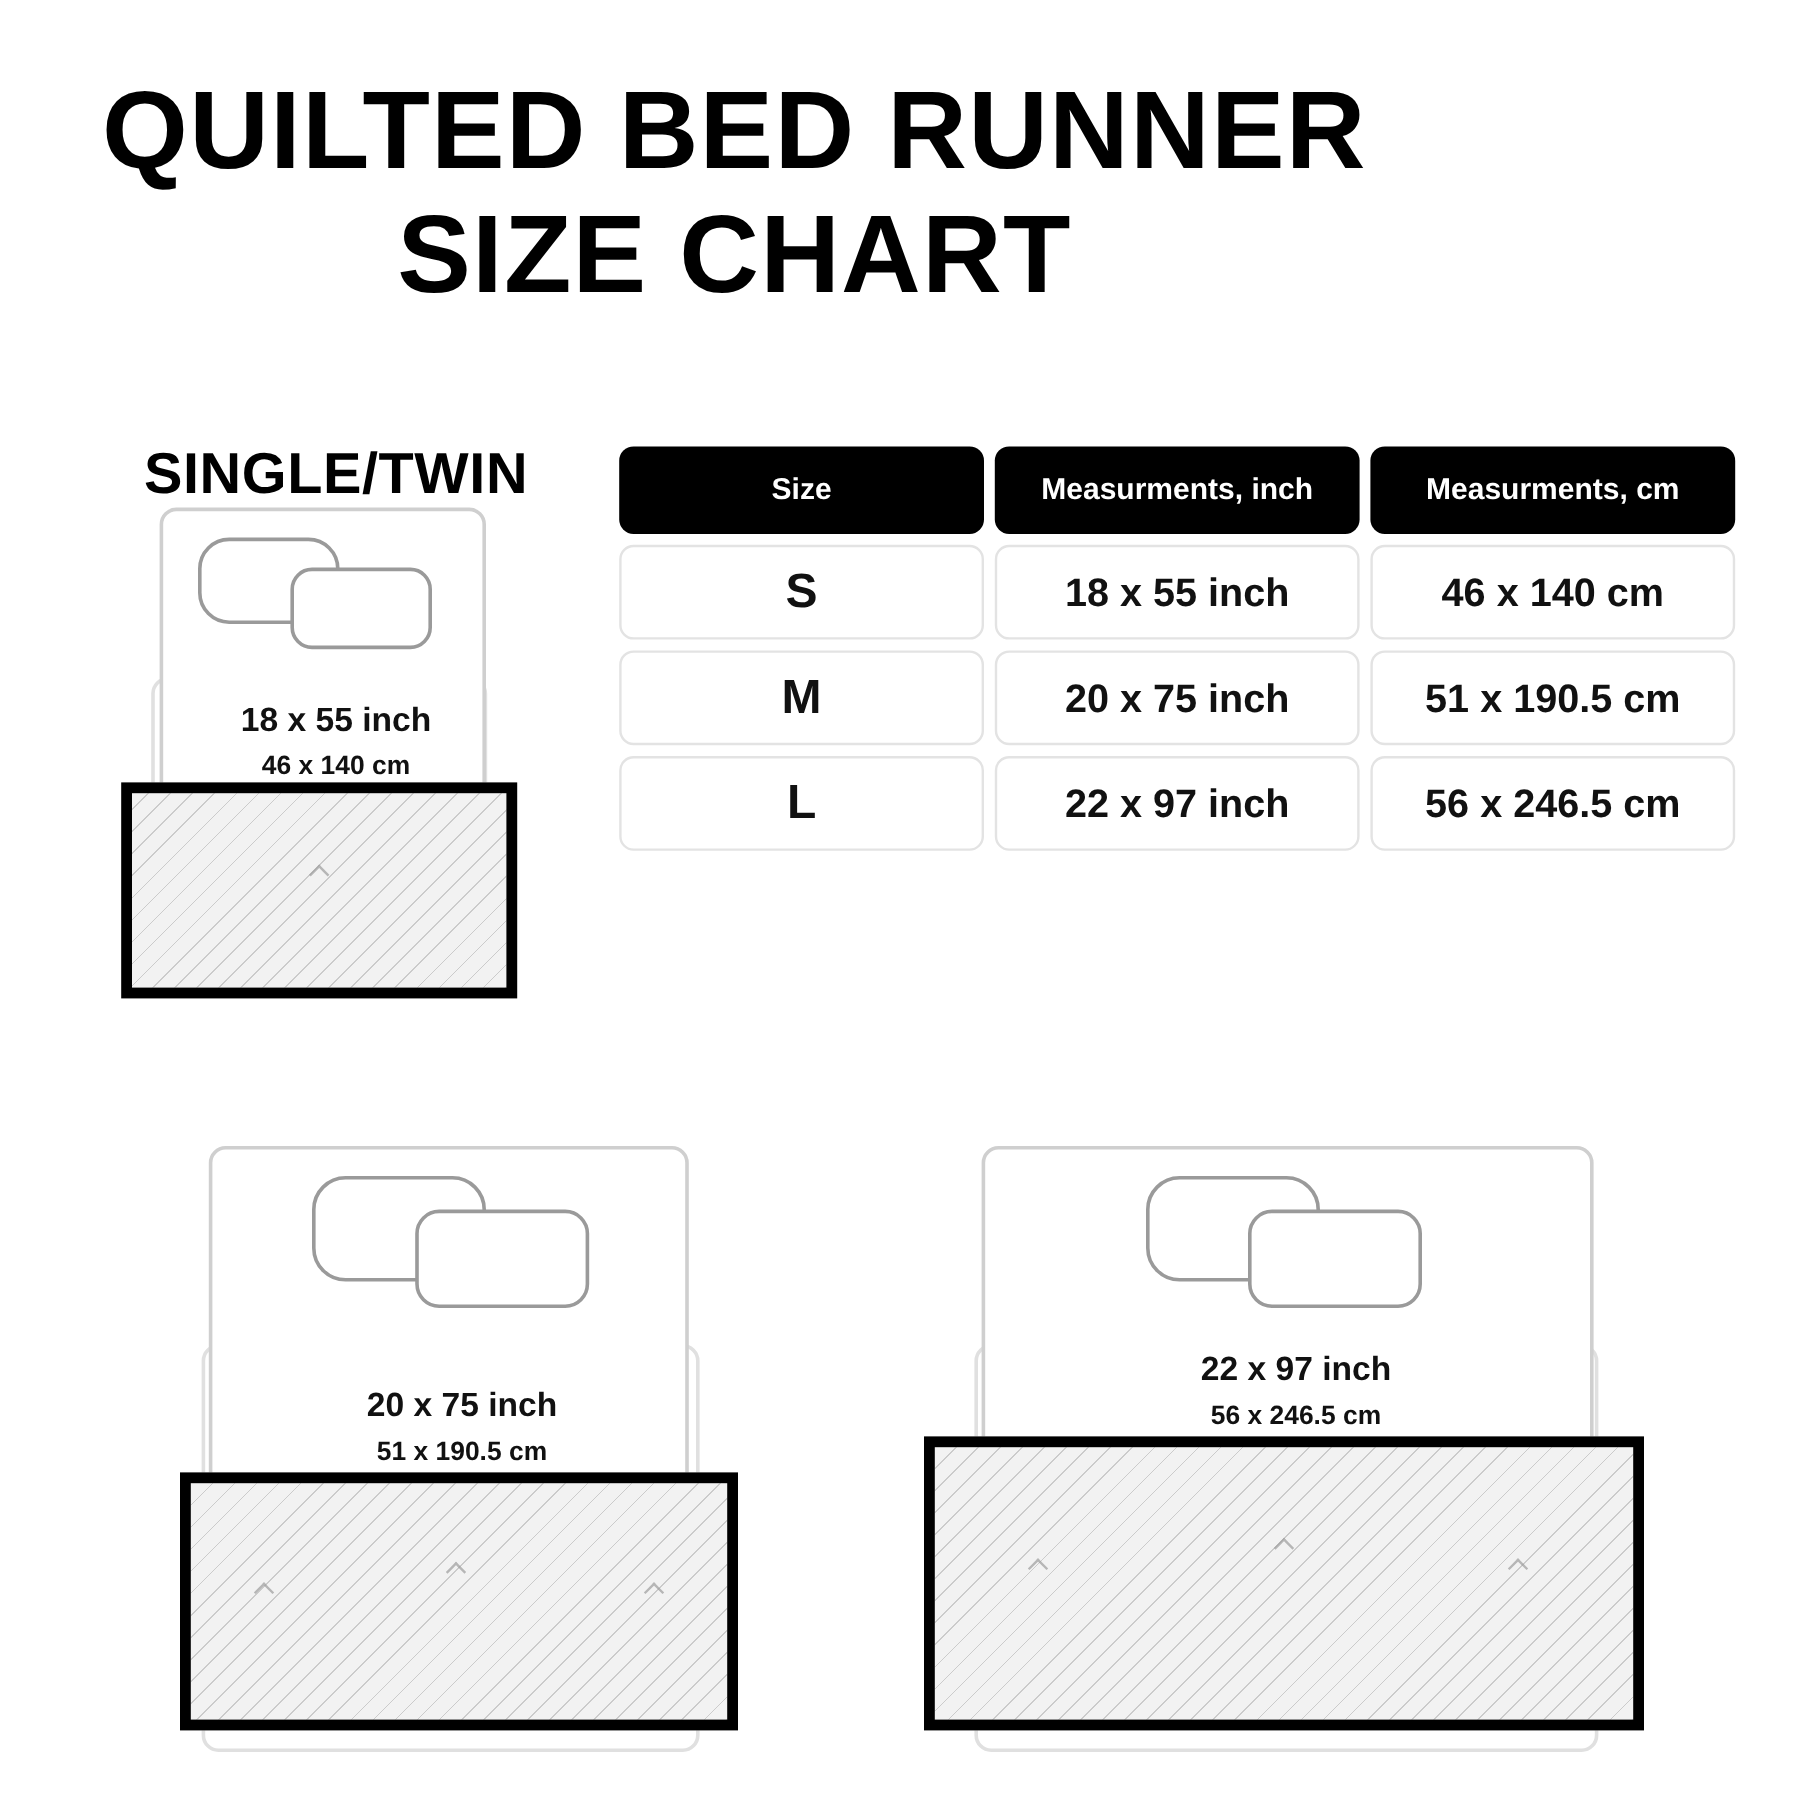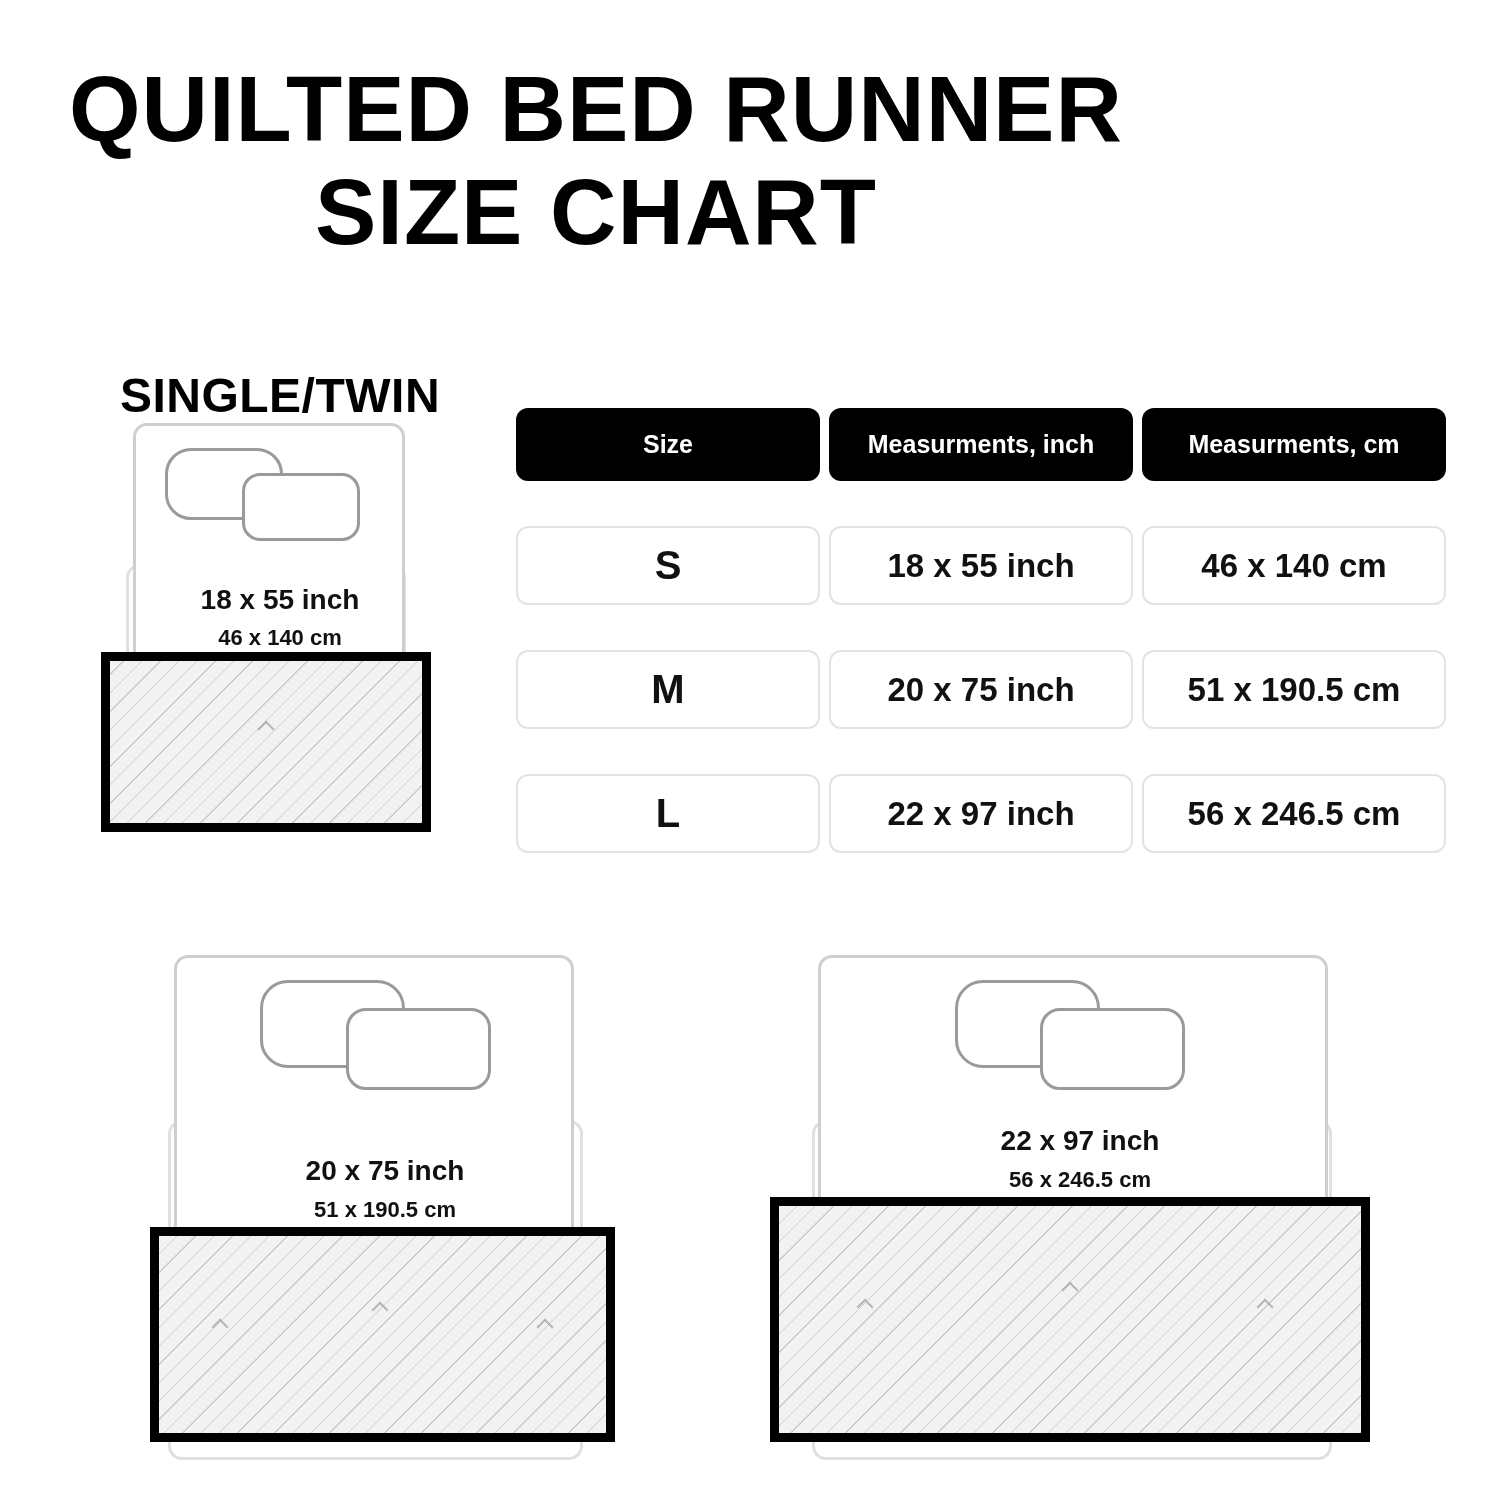--- a/index.html
+++ b/index.html
@@ -16,20 +16,21 @@
     overflow: hidden;
   }
 
   
   .title-block {
     position: absolute;
     top: 58px;
     left: 0;
     width: 1192px;
     text-align: center;
+    padding-left: 16px;
   }
   .title-line {
     font-size: 92px;
     font-weight: bold;
     letter-spacing: 1px;
     line-height: 1.12;
   }
 
   
   .size-table {
@@ -42,21 +43,20 @@
     display: flex;
     gap: 9px;
     margin-bottom: 9px;
   }
   .tbl-cell {
     box-sizing: border-box;
     display: flex;
     align-items: center;
     justify-content: center;
     text-align: center;
-    margin-top: 36px;
   }
   .col-size   { width: 310px; }
   .col-inch   { width: 310px; }
   .col-cm     { width: 310px; }
 
   .head-cell {
     background: #000000;
     color: #ffffff;
     height: 73px;
     border-radius: 12px;

